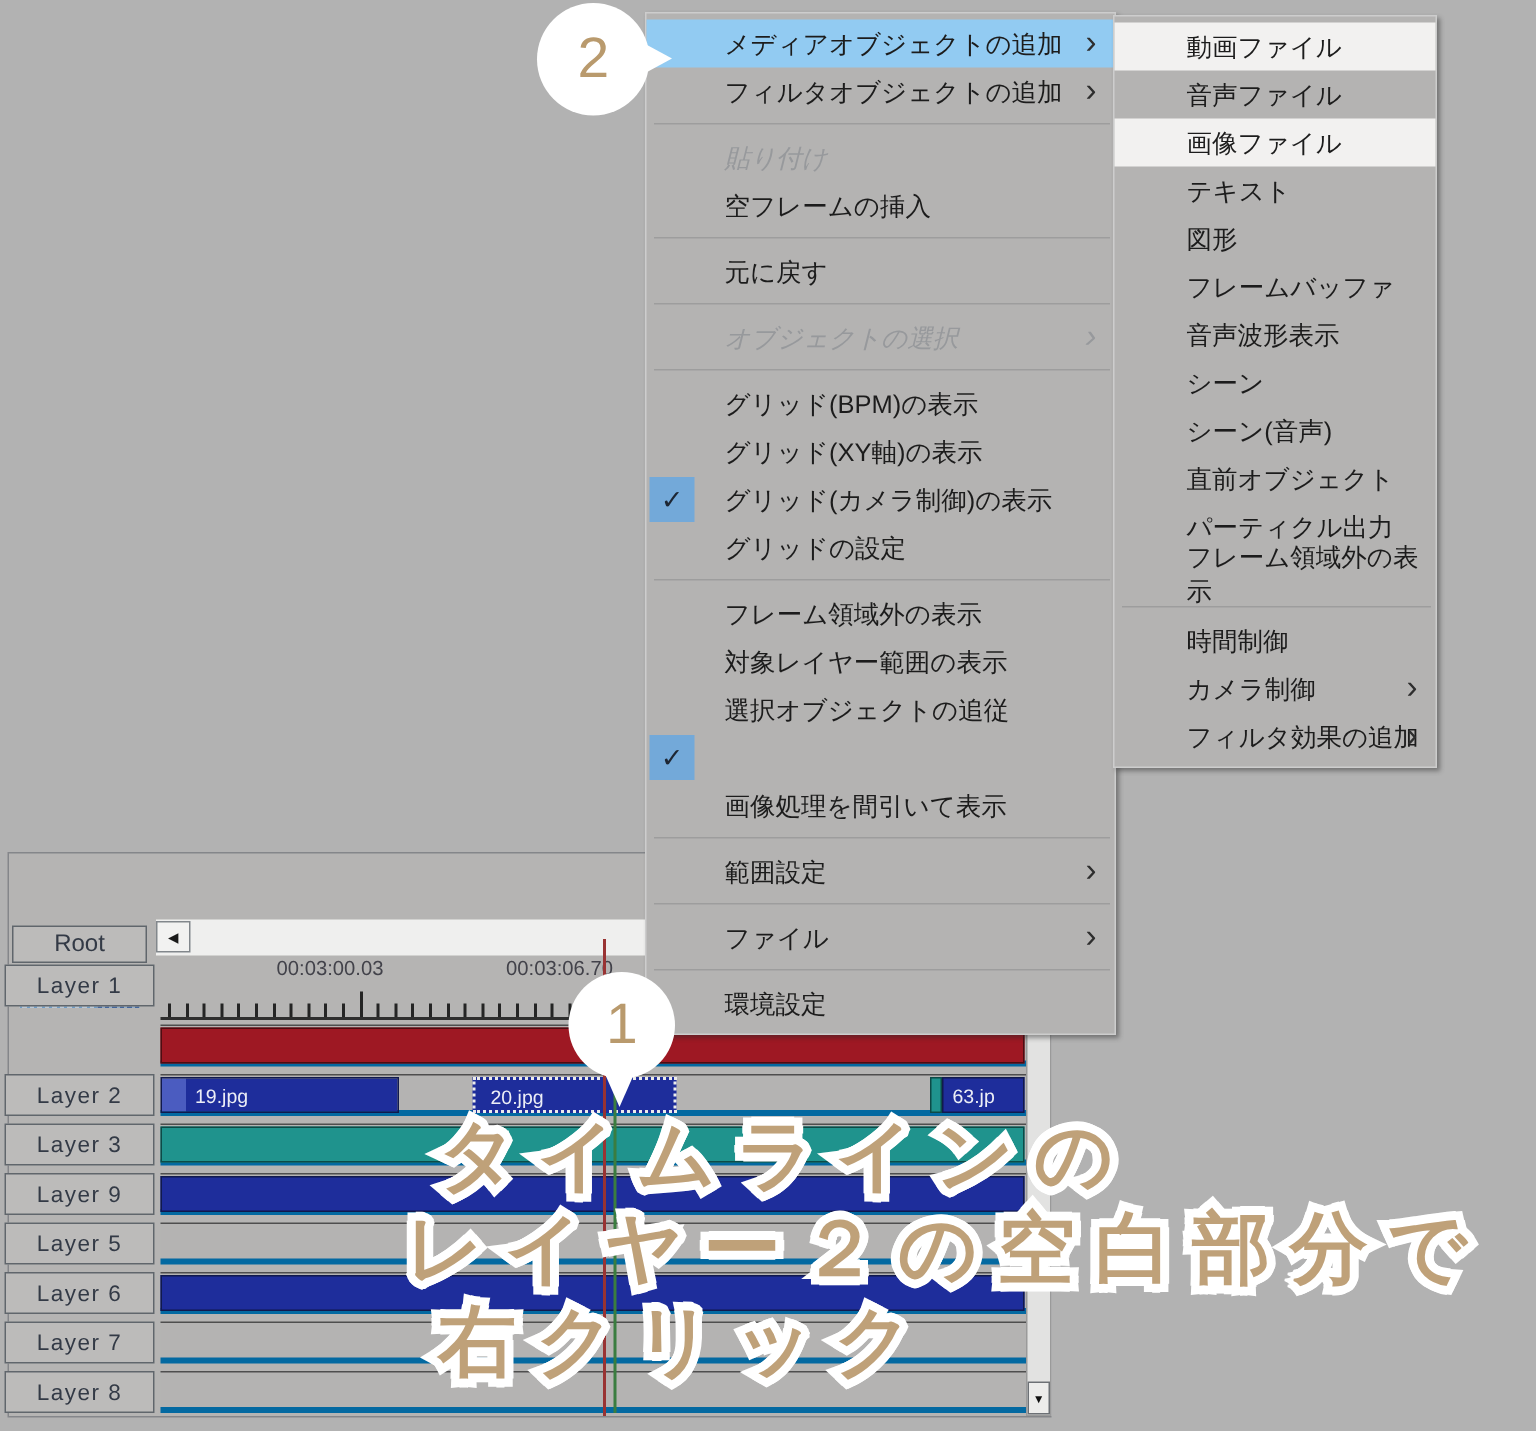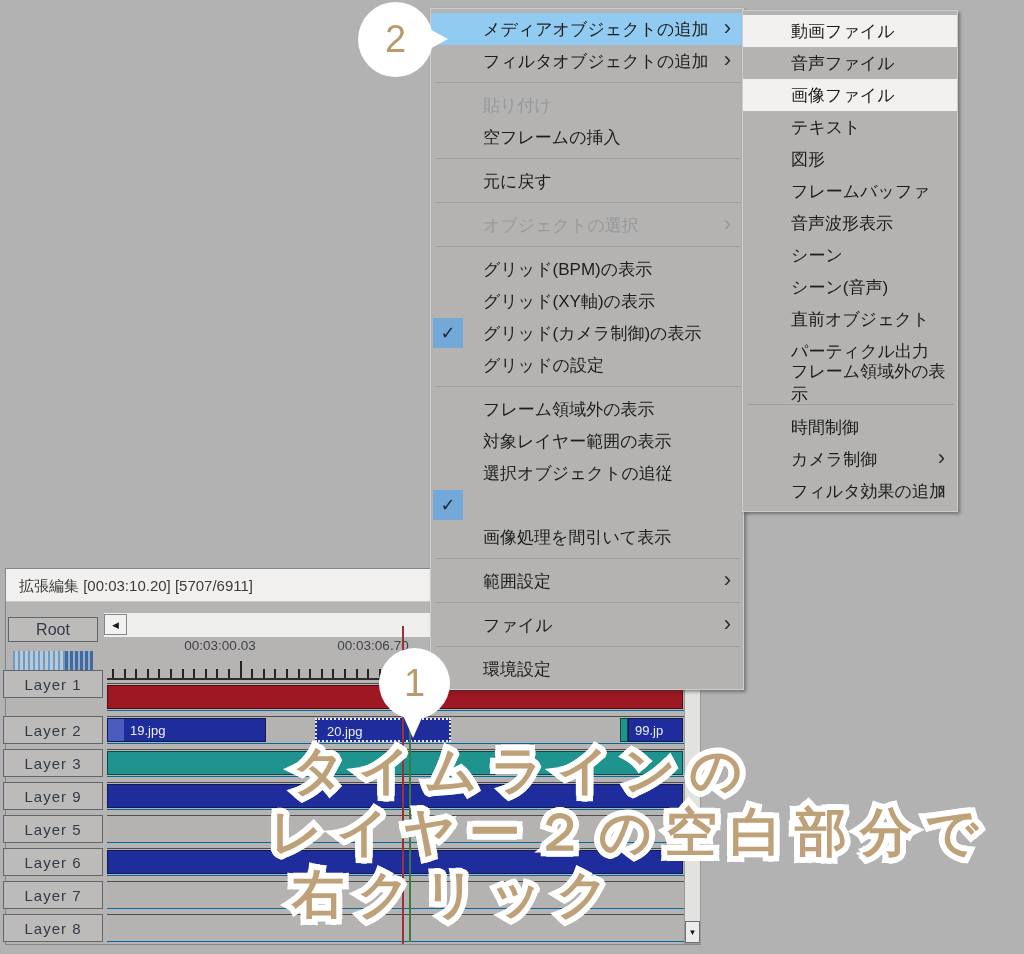--- a/index.html
+++ b/index.html
@@ -52,21 +52,21 @@
   .tick{position:absolute;bottom:2px;width:2px;background:#242424;}
   .tick.minor{height:9px;} .tick.major{height:17px;}
   .layer-btn{
     position:absolute;left:3px;width:100px;height:28px;
     background:#bcbbba;border:1px solid #60666c;box-sizing:border-box;
     font-size:15px;color:#333a46;display:flex;align-items:center;justify-content:center;
     letter-spacing:1px;z-index:2;
   }
   .layer-track{
     position:absolute;left:107px;width:577px;height:28px;
-    background:#b4b3b2;border-top:1px solid #4e4e4e;border-bottom:1px solid #0369a1;
+    background:#b4b3b2;border-top:1px solid #4e4e4e;border-bottom:4px solid #0369a1;
     box-sizing:border-box;z-index:2;
   }
   .clip{
     position:absolute;top:1px;height:24px;box-sizing:border-box;
     font-size:13px;color:#eceef6;line-height:24px;white-space:nowrap;overflow:hidden;
   }
   .clip.selected{border:2px dotted #ececec;margin-left:47px;}
   .vscroll{
     position:absolute;left:684px;top:637px;width:17px;height:307px;
     background:#e2e2e1;border:1px solid #9a9a9a;box-sizing:border-box;z-index:2;
@@ -85,21 +85,21 @@
   }
   #main-menu{left:430px;top:8px;width:314px;}
   #sub-menu{left:742px;top:10px;width:216px;}
   .menu-item{
     position:relative;height:32px;display:flex;align-items:center;
     padding-left:52px;font-size:17px;color:#1c1c1c;box-sizing:border-box;
   }
   #sub-menu .menu-item{padding-left:48px;}
   .menu-item.highlighted{background:#92cbf2;}
   .menu-item.bright{background:#f2f1f0;}
-  .menu-item.disabled{color:#97999c;}
+  .menu-item.disabled{color:#97999c;font-style:italic;}
   .menu-item.disabled .arrow{color:#97999c;}
   .check{
     position:absolute;left:2px;top:1px;width:30px;height:30px;background:#73a9d9;
     display:flex;align-items:center;justify-content:center;font-size:18px;color:#1d2633;
   }
   .arrow{position:absolute;right:12px;top:50%;transform:translateY(-54%);font-size:22px;color:#2e2e2e;line-height:1;}
   .menu-sep{position:relative;height:12px;}
   .menu-sep::after{content:"";position:absolute;left:5px;right:3px;top:5px;height:1px;background:#9d9d9d;}
   
   .caption{position:absolute;left:270px;top:736px;z-index:15;}
@@ -129,21 +129,20 @@
     position:absolute;left:402px;top:713px;width:0;height:0;z-index:30;
     border-left:11px solid transparent;border-right:11px solid transparent;border-top:25px solid #fff;
   }
 </style>
 </head>
 <body>
 
 <div id="stage">
 
   <section id="timeline-window"></section>
-  <div class="tl-titlebar">拡張編集 [00:03:10.20] [5707/6911]</div>
   <button class="root-btn">Root</button>
   <div class="hscroll">
     <button class="hscroll-left">
         <span>◀</span>
       </button>
   </div>
   <div class="ts ts1">00:03:00.03</div>
   <div class="ts ts2">00:03:06.70</div>
   <div class="stripes">
       <div class="stripes-dark"></div>
@@ -194,30 +193,30 @@
       <div class="tick minor" style="left: 480.6px;"></div>
       <div class="tick minor" style="left: 492.2px;"></div>
       <div class="tick minor" style="left: 503.8px;"></div>
       <div class="tick minor" style="left: 515.4px;"></div>
       <div class="tick minor" style="left: 527px;"></div>
       <div class="tick minor" style="left: 538.6px;"></div>
       <div class="tick minor" style="left: 550.2px;"></div>
       <div class="tick minor" style="left: 561.8px;"></div>
     </div>
   <div id="layers">
-      <button class="layer-btn" style="top: 670px;">Layer 1</button>
+      <button class="layer-btn" style="top: 643px;">Layer 1</button>
       <div class="layer-track" style="top: 683px;">
         <div class="clip" style="left: 0px; width: 576px; background: rgb(158, 24, 35); border: 1px solid rgb(77, 13, 18);"></div>
       </div>
       <button class="layer-btn" style="top: 716px;">Layer 2</button>
       <div class="layer-track" style="top: 716px;">
         <div class="clip" style="left: 0px; width: 159px; background: linear-gradient(90deg, rgb(75, 92, 192) 0px, rgb(75, 92, 192) 16px, rgb(30, 45, 155) 16px); border: 1px solid rgb(17, 25, 77); padding-left: 22px;">19.jpg</div>
         <div class="clip selected" style="left: 161px; width: 136px; background: rgb(30, 45, 155); padding-left: 10px;">20.jpg</div>
         <div class="clip" style="left: 513px; width: 8px; background: rgb(31, 147, 141); border: 1px solid rgb(13, 74, 71);"></div>
-        <div class="clip" style="left: 521px; width: 55px; background: rgb(30, 45, 155); border: 1px solid rgb(17, 25, 77); padding-left: 6px;">99.jp</div>
+        <div class="clip" style="left: 521px; width: 55px; background: rgb(30, 45, 155); border: 1px solid rgb(17, 25, 77); padding-left: 6px;">63.jp</div>
       </div>
       <button class="layer-btn" style="top: 749px;">Layer 3</button>
       <div class="layer-track" style="top: 749px;">
         <div class="clip" style="left: 0px; width: 576px; background: rgb(31, 147, 141); border: 1px solid rgb(13, 74, 71);"></div>
       </div>
       <button class="layer-btn" style="top: 782px;">Layer 9</button>
       <div class="layer-track" style="top: 782px;">
         <div class="clip" style="left: 0px; width: 576px; background: rgb(30, 45, 155); border: 1px solid rgb(17, 25, 77);"></div>
       </div>
       <button class="layer-btn" style="top: 815px;">Layer 5</button>

